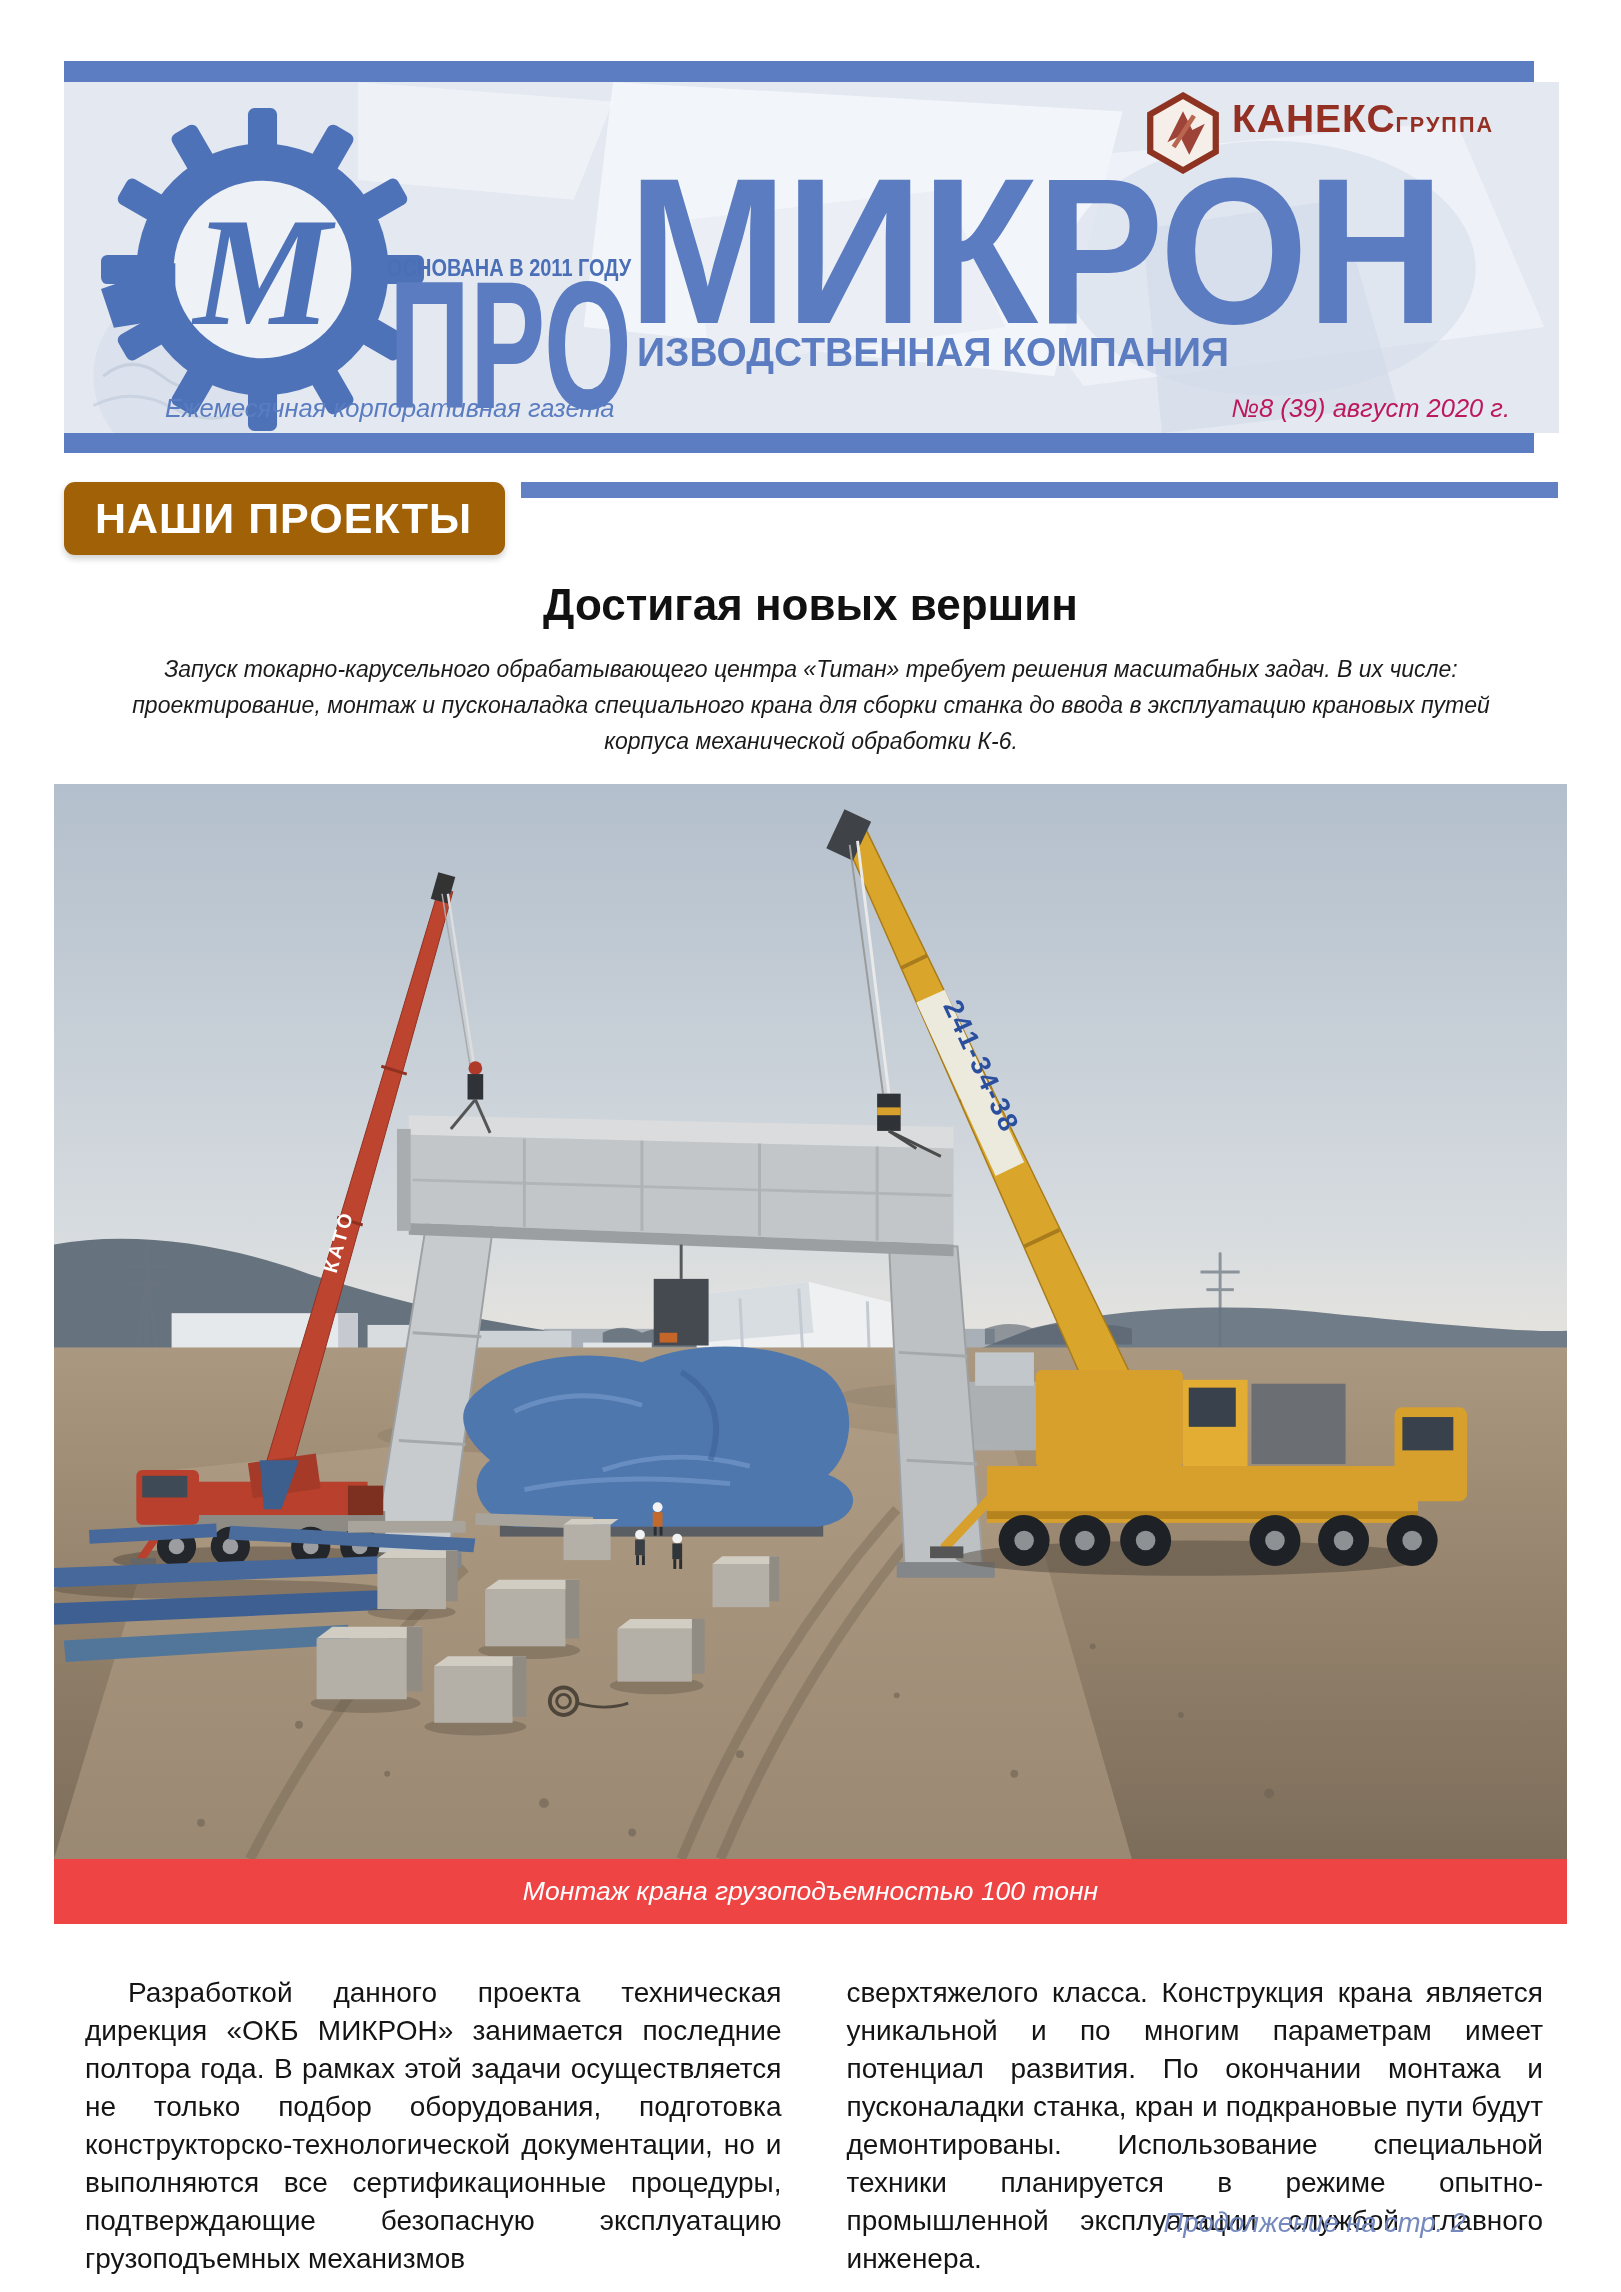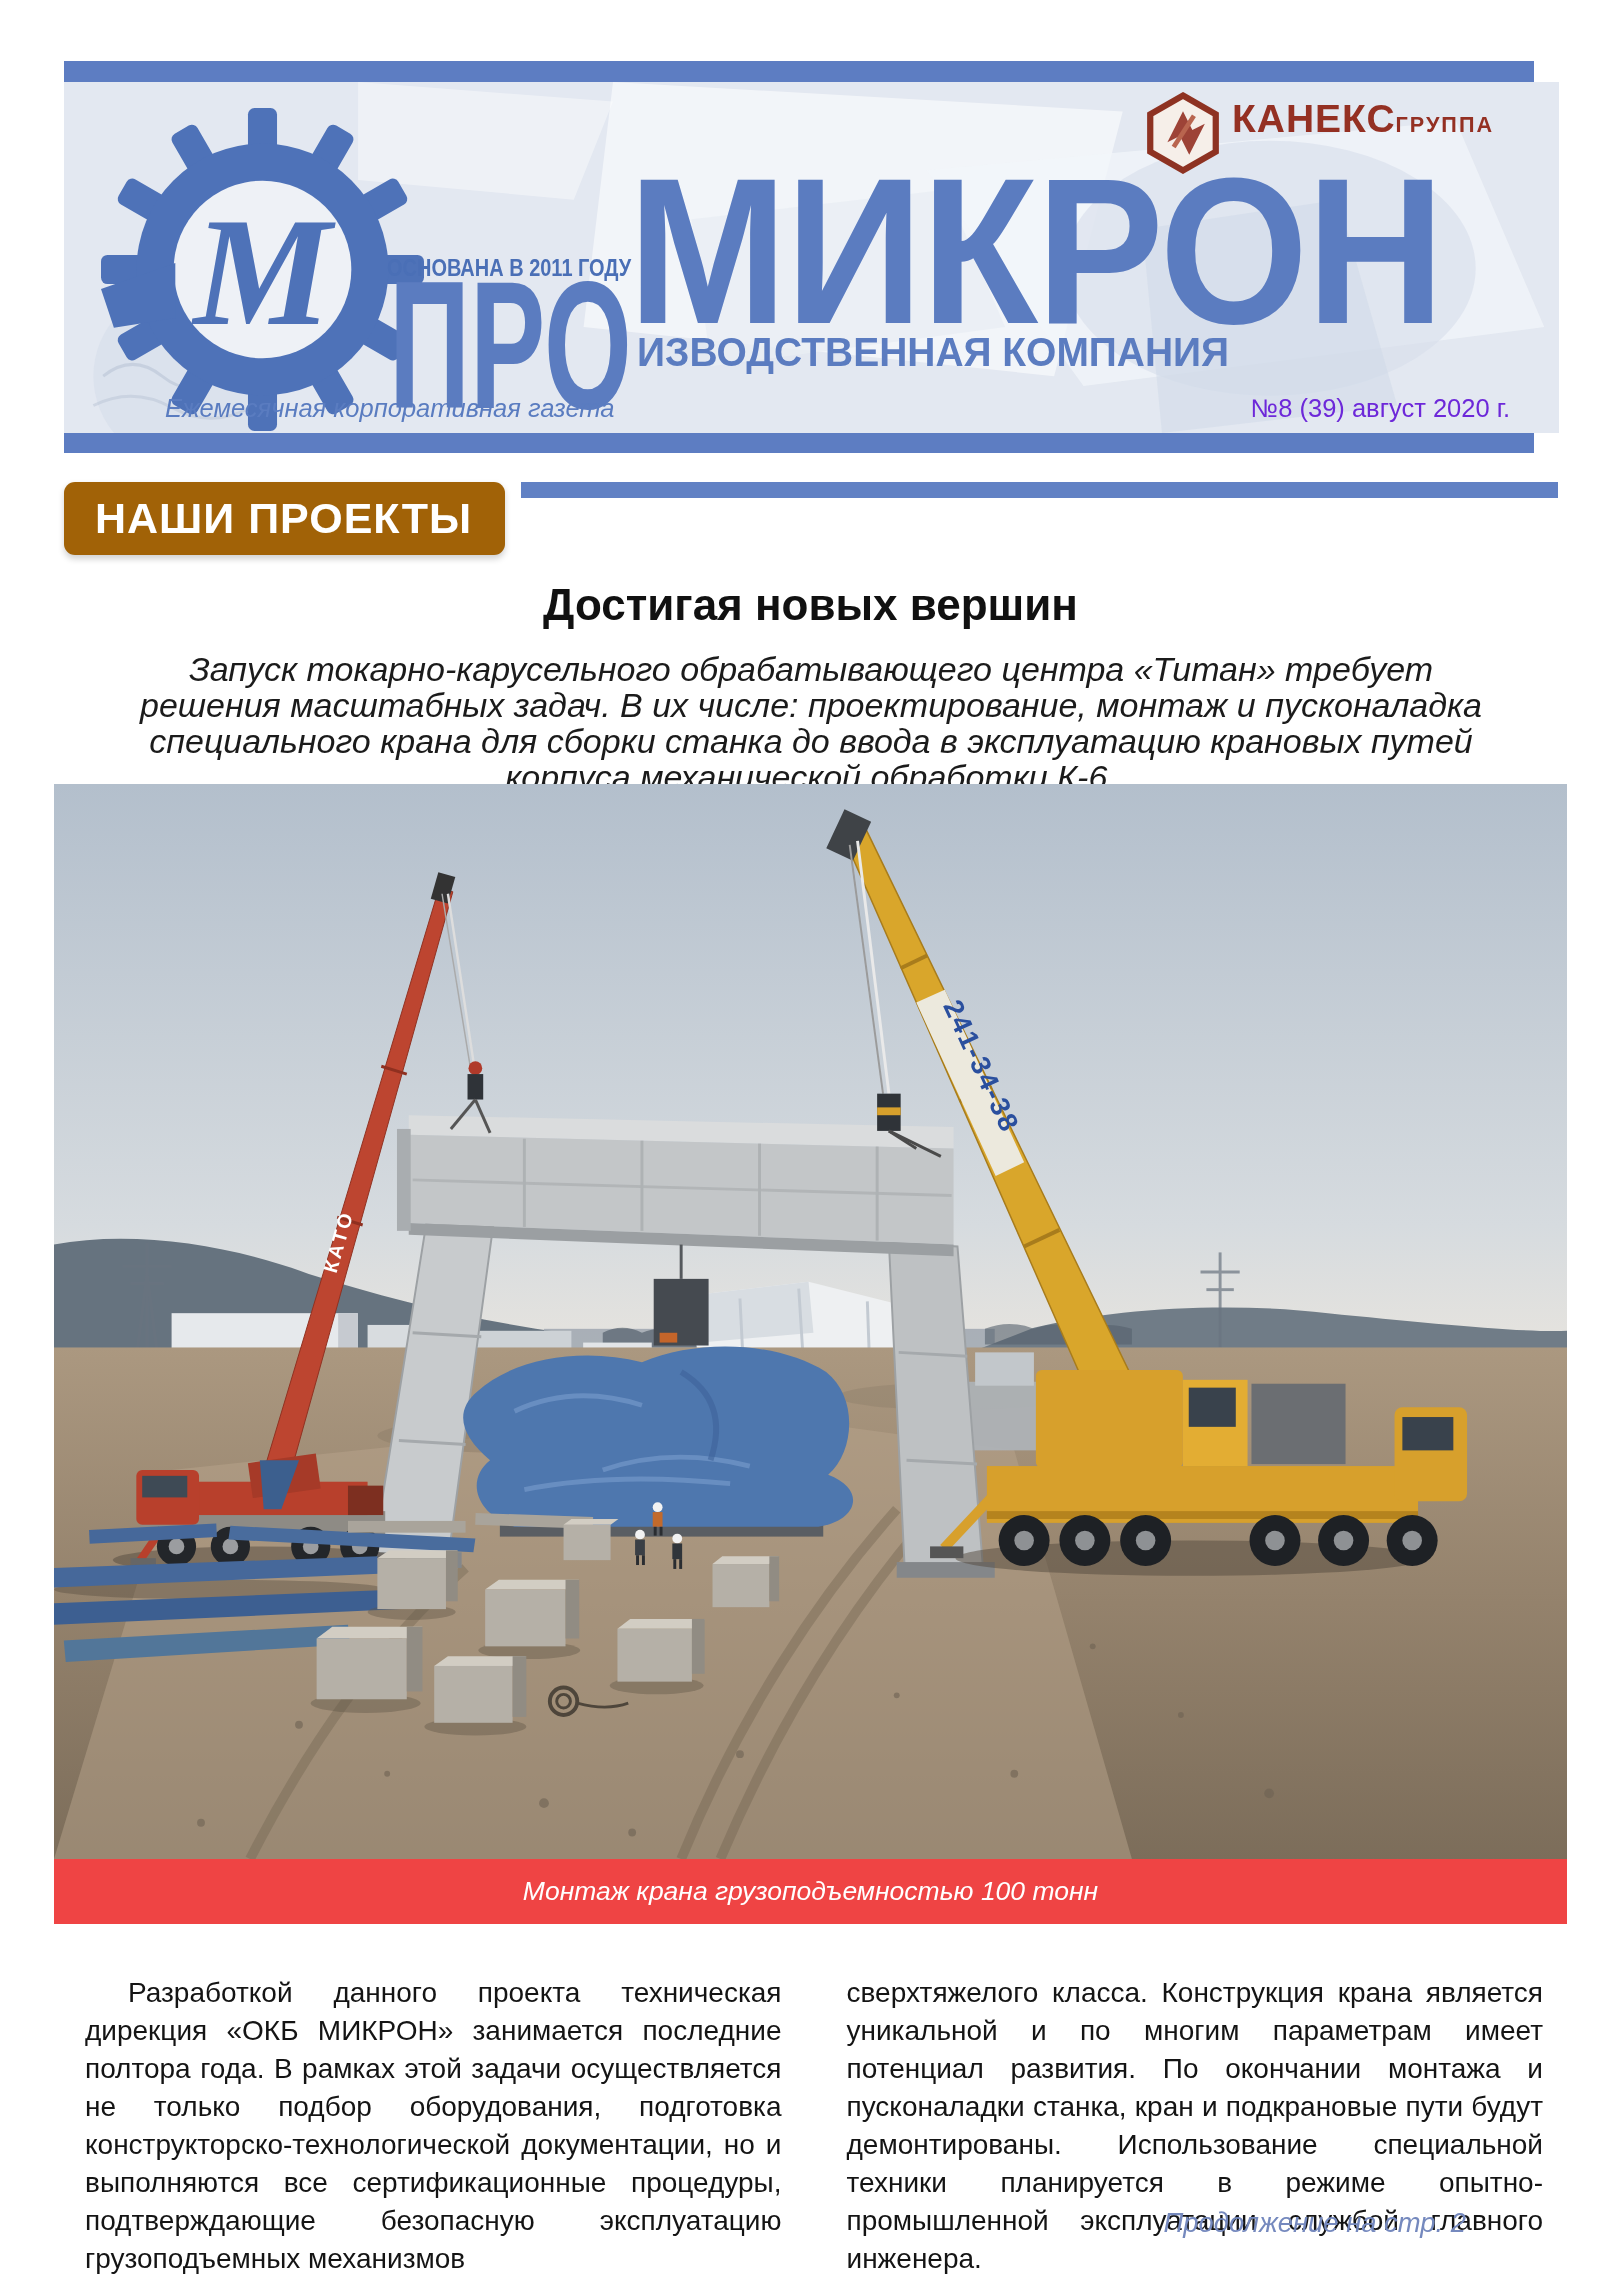--- a/index.html
+++ b/index.html
@@ -13,38 +13,38 @@
   .gear-wrap{position:absolute;left:37px;top:25.5px;width:323px;height:314px;}
   .founded{position:absolute;left:323px;top:173px;font-size:23.5px;font-weight:bold;color:#4a6fb6;
            transform:scaleX(.85);transform-origin:left top;white-space:nowrap;}
   .pro{position:absolute;left:325px;top:172px;font-size:182px;font-weight:bold;color:#5b7cc0;
        line-height:1;transform:scaleX(.62);transform-origin:left top;white-space:nowrap;}
   .mikron{position:absolute;left:564px;top:65px;font-size:208px;font-weight:bold;color:#5b7cc0;
           line-height:1;letter-spacing:-2px;transform:scaleX(.92);transform-origin:left top;white-space:nowrap;}
   .suffix{position:absolute;left:573px;top:247px;font-size:41px;font-weight:bold;color:#5b7cc0;
           transform:scaleX(.95);transform-origin:left top;white-space:nowrap;}
   .tagline{position:absolute;left:101px;top:312px;font-size:25.5px;font-style:italic;color:#5a7cc0;}
-  .issue{position:absolute;right:49px;top:312px;font-size:25.5px;color:#6d28d9;}
+  .issue{position:absolute;right:49px;top:312px;font-size:25.5px;font-style:italic;color:#be185d;}
   .kanex{position:absolute;right:65px;top:9.8px;display:flex;align-items:flex-start;gap:9.8px;}
   .kanex-text{display:flex;flex-direction:row;align-items:flex-end;}
   .kanex-name{font-size:39px;font-weight:bold;color:#943023;letter-spacing:1px;line-height:1;}
   .kanex-sub{font-size:21.6px;font-weight:bold;color:#943023;letter-spacing:2px;margin-top:20px;}
 
   .band2{position:absolute;left:64px;top:433px;width:1470px;height:19.6px;background:#5d7dc2;}
 
   
   .section-box{position:absolute;left:64px;top:482px;width:441px;height:73px;background:#a16207;
                color:#fff;font-size:43px;font-weight:bold;display:flex;align-items:center;
                padding-left:31px;box-sizing:border-box;letter-spacing:1px;
                box-shadow:0 3.9px 5.9px rgba(0,0,0,.18);border-radius:11px;}
   .section-line{position:absolute;left:521px;top:482px;width:1037px;height:15.7px;background:#6181c4;}
   .article-title{position:absolute;left:0;top:580px;width:100%;text-align:center;
                  font-size:44px;font-weight:bold;color:#111;}
   .lead{position:absolute;left:115px;top:651px;width:1392px;text-align:center;font-style:italic;
-        font-size:34px;line-height:36px;color:#1b1b1b;}
+        font-size:23px;line-height:36px;color:#1b1b1b;}
 
   
   .photo{position:absolute;left:54px;top:784px;width:1513px;height:1075px;background:#c7cdd3;}
   .photo svg{display:block;width:100%;height:100%;}
   .caption{position:absolute;left:54px;top:1859px;width:1513px;height:65px;background:#ef4444;
            color:#ffffff;font-style:italic;font-size:26.5px;display:flex;align-items:center;justify-content:center;}
 
   
   .cols{position:absolute;left:69px;top:1958px;width:1490px;display:flex;gap:33px;}
   .col{flex:1;font-size:28px;line-height:38px;text-align:justify;color:#141414;}

